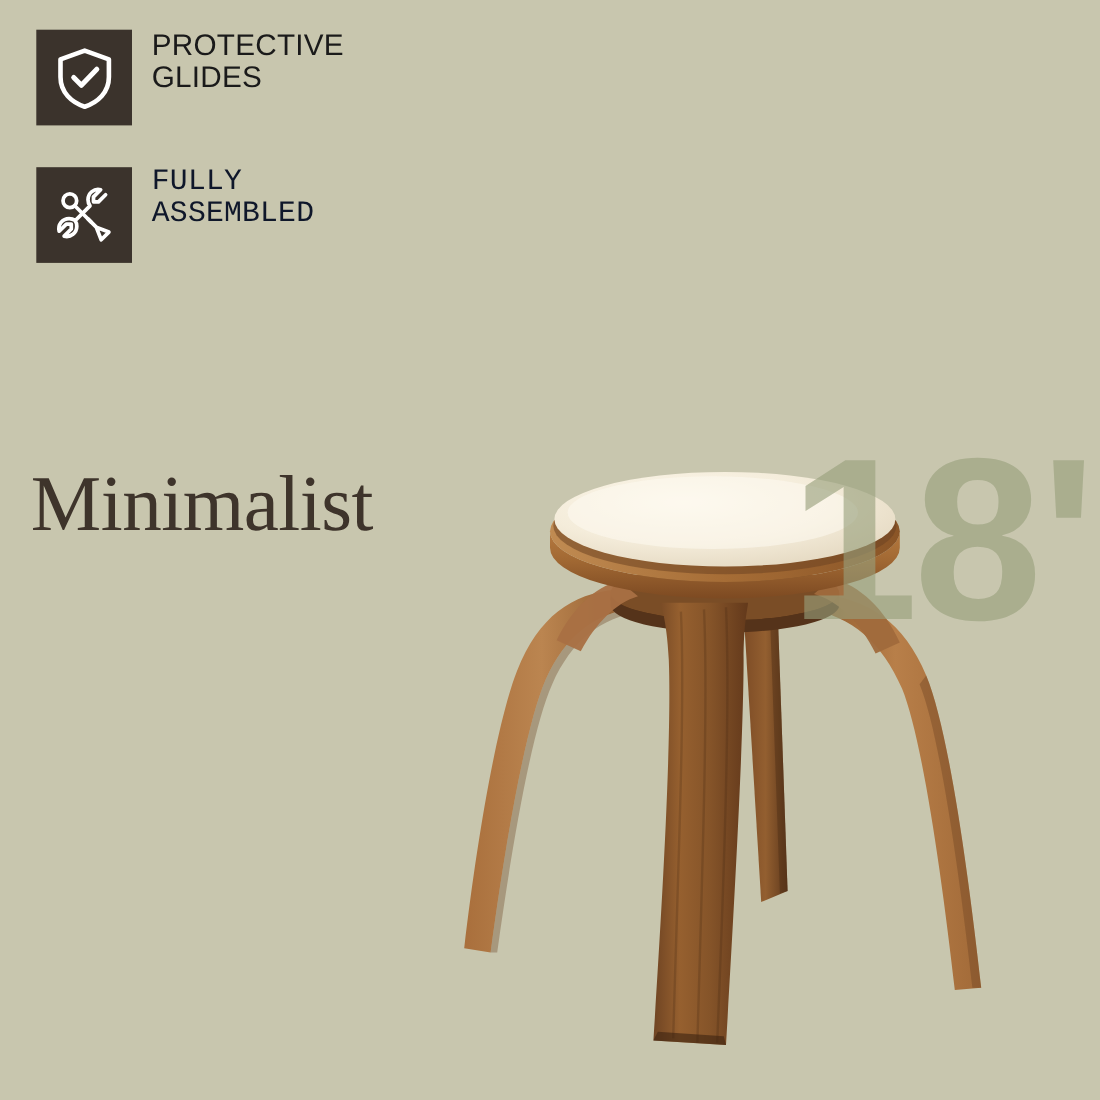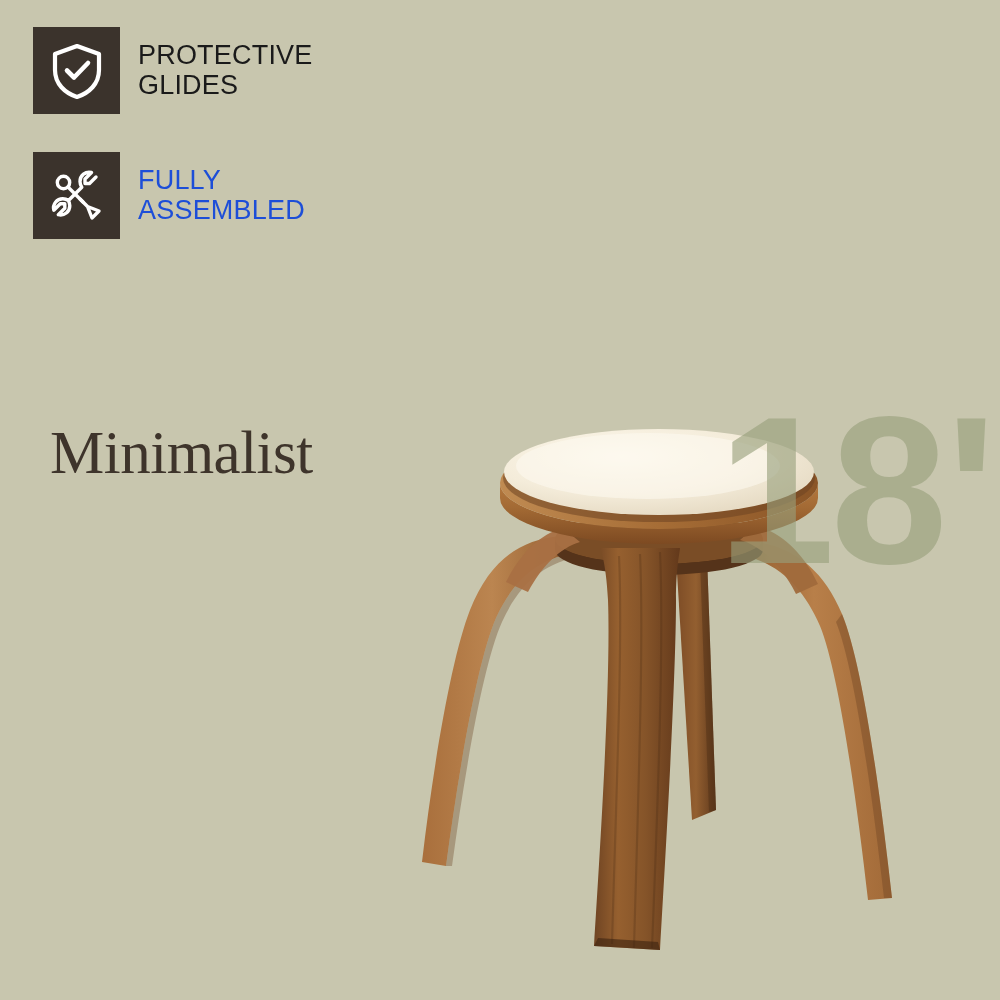--- a/index.html
+++ b/index.html
@@ -15,21 +15,21 @@
     overflow: hidden;
     background: #c8c6ae;
     font-family: "Liberation Sans", sans-serif;
     -webkit-font-smoothing: antialiased;
   }
 
   
   .badge-row {
     position: absolute;
     display: flex;
-    align-items: center;
+    align-items: flex-start;
     gap: 18px;
   }
   #badge-1 { left: 33px; top: 27px; }
   #badge-2 { left: 33px; top: 152px; }
 
   .badge-square {
     width: 87px;
     height: 87px;
     background: #3b332c;
     display: flex;
@@ -52,25 +52,24 @@
   
   #headline {
     position: absolute;
     left: 28px;
     top: 424px;
     color: #3e342b;
     font-family: "Liberation Serif", "DejaVu Serif", serif;
   }
   #headline-line-1 {
     display: block;
-    font-size: 61px;
+    font-size: 72px;
     line-height: 0.95;
     font-weight: 400;
     letter-spacing: -0.5px;
-    margin-left: 22px;
   }
   #headline-line-2 {
     display: block;
     font-size: 92px;
     line-height: 1.0;
     font-weight: 700;
     letter-spacing: -0.5px;
     margin-top: 2px;
   }
 
@@ -274,21 +273,21 @@
         <g stroke="#ffffff" stroke-width="3.4" stroke-linejoin="round" stroke-linecap="round" fill="none">
           <path d="M47 9 L40.5 15.5 L36 15.5 L36 11 L42.5 4.5
                    C36.5 3, 31 7.5, 31 13.5 C31 15.6, 31.7 17.6, 32.8 19.2
                    L19.5 32.5 C17.9 31.4, 15.9 30.7, 13.8 30.7
                    C7.8 30.7, 3.3 36.2, 4.8 42.2 L11.3 35.7
                    L15.8 35.7 L15.8 40.2 L9.3 46.7
                    C15.3 48.2, 20.8 43.7, 20.8 37.7 C20.8 35.6, 20.1 33.6, 19 32"></path>
         </g>
       </svg>
     </div>
-    <div class="badge-label" style="color: #1d4ed8;">FULLY
+    <div class="badge-label" style="color: #0f172a; font-family: Liberation Mono, monospace;">FULLY
 ASSEMBLED</div>
   </div>
 
   <div id="headline" style="color: rgb(62, 52, 43);">
     <span id="headline-line-1">Minimalist</span>
   </div>
 
 </div>
 
 </body></html>

